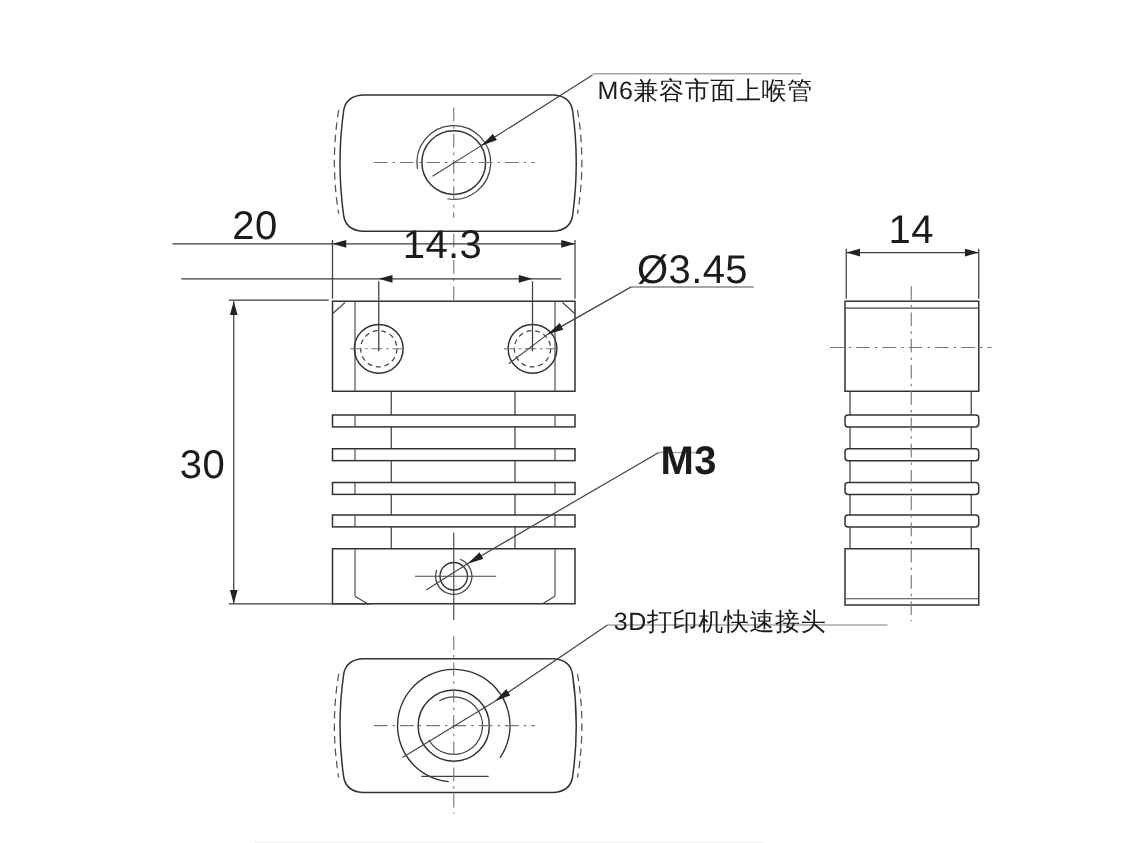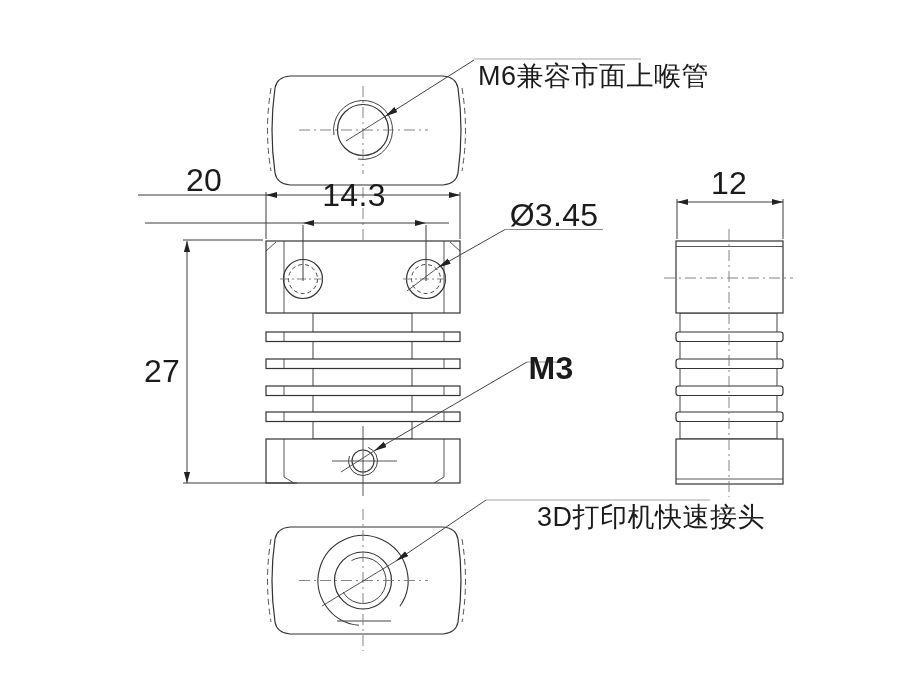--- a/index.html
+++ b/index.html
@@ -7,21 +7,21 @@
     position:relative;width:900px;height:674px;background:#ffffff;
     overflow:hidden;font-family:"Liberation Sans","DejaVu Sans",sans-serif;
   }
   #drawing-svg{position:absolute;left:0;top:0;}
   .lbl{
     position:absolute;color:#1b1b1b;white-space:nowrap;
     font-family:"Liberation Sans","DejaVu Sans",sans-serif;
     line-height:1;letter-spacing:0.3px;
   }
   .dim{font-size:32px;transform:translate(-50%,-50%);}
-  .callout{font-size:27px;letter-spacing:0.5px;}
+  .callout{font-size:20px;letter-spacing:0.5px;}
 </style>
 </head>
 <body>
 
 <div id="stage">
 
 <svg id="drawing-svg" width="900" height="674" viewBox="0 0 900 674">
   <defs>
     <marker id="arrowM" markerUnits="userSpaceOnUse" markerWidth="14" markerHeight="8" refX="13" refY="3" orient="auto">
       <path d="M13,3 L0,0 L0,6 Z" fill="#222"></path>
@@ -153,19 +153,19 @@
 
     <line x1="486" y1="500" x2="710" y2="500" stroke="#a6a6a6" stroke-width="1.2"></line>
     <line x1="486" y1="500" x2="396" y2="561" stroke="#444" stroke-width="1" marker-end="url(#arrowM)"></line>
     <line x1="396" y1="561" x2="322" y2="606" stroke="#444" stroke-width="0.9"></line>
   </g>
 </svg>
 
 <div class="lbl dim" style="left:204px;top:180px;">20</div>
 <div class="lbl dim" style="left:354px;top:195px;">14.3</div>
 <div class="lbl dim" style="left:554px;top:215px;">Ø3.45</div>
-<div class="lbl dim" style="left:162px;top:371px;">27</div>
+<div class="lbl dim" style="left:162px;top:371px;">30</div>
 <div class="lbl dim" style="left:551px;top:368px;font-weight:bold;">M3</div>
-<div class="lbl dim" style="left:729px;top:183px;">12</div>
+<div class="lbl dim" style="left:729px;top:183px;">14</div>
 <div class="lbl callout" style="left:478px;top:63px;">M6兼容市面上喉管</div>
-<div class="lbl callout" style="left:491px;top:504px;margin-left:46px;">3D打印机快速接头</div>
+<div class="lbl callout" style="left:491px;top:488px;">3D打印机快速接头</div>
 
 </div>
 
 </body></html>

